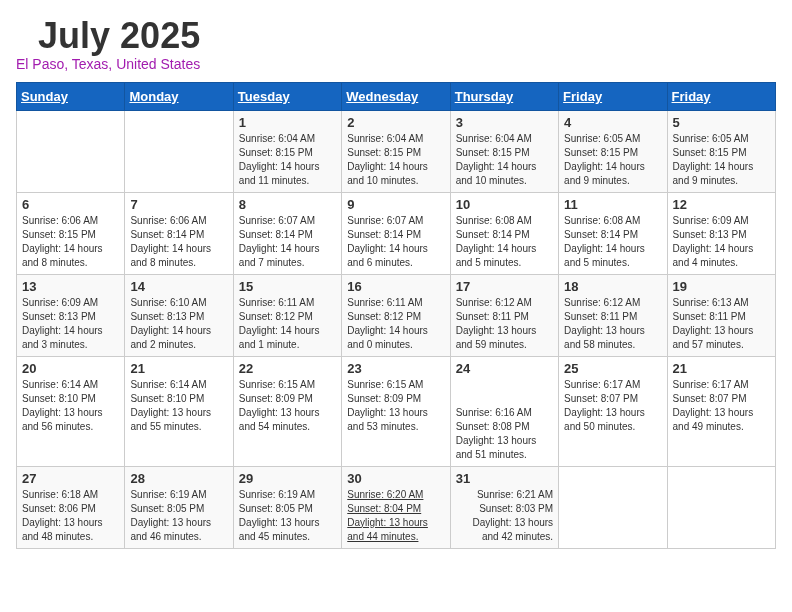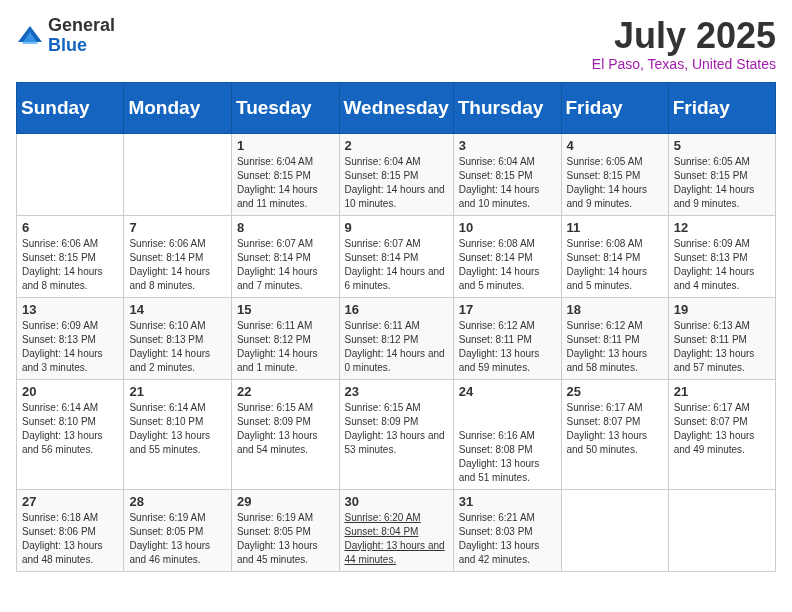--- a/index.html
+++ b/index.html
@@ -46,25 +46,26 @@
       color: #a21caf;
     }
     .calendar {
       width: 100%;
       border-collapse: collapse;
       border: 1px solid #bbb;
     }
     .calendar th {
       background-color: #1565c0;
       color: #fff;
-      font-size: 19px;
+      font-size: 13px;
       font-weight: bold;
-      padding: 14px 4px;
+      padding: 6px 4px;
       text-align: left;
       border: 1px solid #1255a0;
+      text-decoration: underline;
     }
     .calendar td {
       vertical-align: top;
       border: 1px solid #ccc;
       padding: 4px 5px;
       width: 108px;
       min-height: 80px;
       font-size: 10.5px;
       color: #333;
       background: #fff;
@@ -86,30 +87,20 @@
       line-height: 1.4;
     }
     .empty-cell {
       background: #fff !important;
     }
   </style>
 </head>
 <body>
 
 <div class="header">
-  <div class="logo">
-    <svg class="logo-icon" viewBox="0 0 28 28">
-      <polygon points="14,4 26,20 2,20" fill="#1565c0"></polygon>
-      <polygon points="14,10 22,22 6,22" fill="#42a5f5" opacity="0.7"></polygon>
-    </svg>
-    <div class="logo-text">
-      <span class="logo-general">General</span><br>
-      <span class="logo-blue">Blue</span>
-    </div>
-  </div>
   <div class="title-block">
     <div class="month-title">July 2025</div>
     <div class="location">El Paso, Texas, United States</div>
   </div>
 </div>
 
 <table class="calendar">
   <thead>
     <tr>
     <th>Sunday</th>
@@ -308,21 +299,21 @@
 Daylight: 13 hours and 45 minutes.</div>
         </td>
         <td>
           <div class="day-number">30</div>
           <div class="day-info" style="white-space: pre-line; text-decoration: underline;">Sunrise: 6:20 AM
 Sunset: 8:04 PM
 Daylight: 13 hours and 44 minutes.</div>
         </td>
         <td>
           <div class="day-number">31</div>
-          <div class="day-info" style="white-space: pre-line;">Sunrise: 6:21 AM
+          <div class="day-info" style="white-space: pre-line; text-align: right;">Sunrise: 6:21 AM
 Sunset: 8:03 PM
 Daylight: 13 hours and 42 minutes.</div>
         </td>
         <td class="empty-cell"></td>
         <td class="empty-cell"></td>
       </tr>
     </tbody>
 </table>
 
 </body></html>

